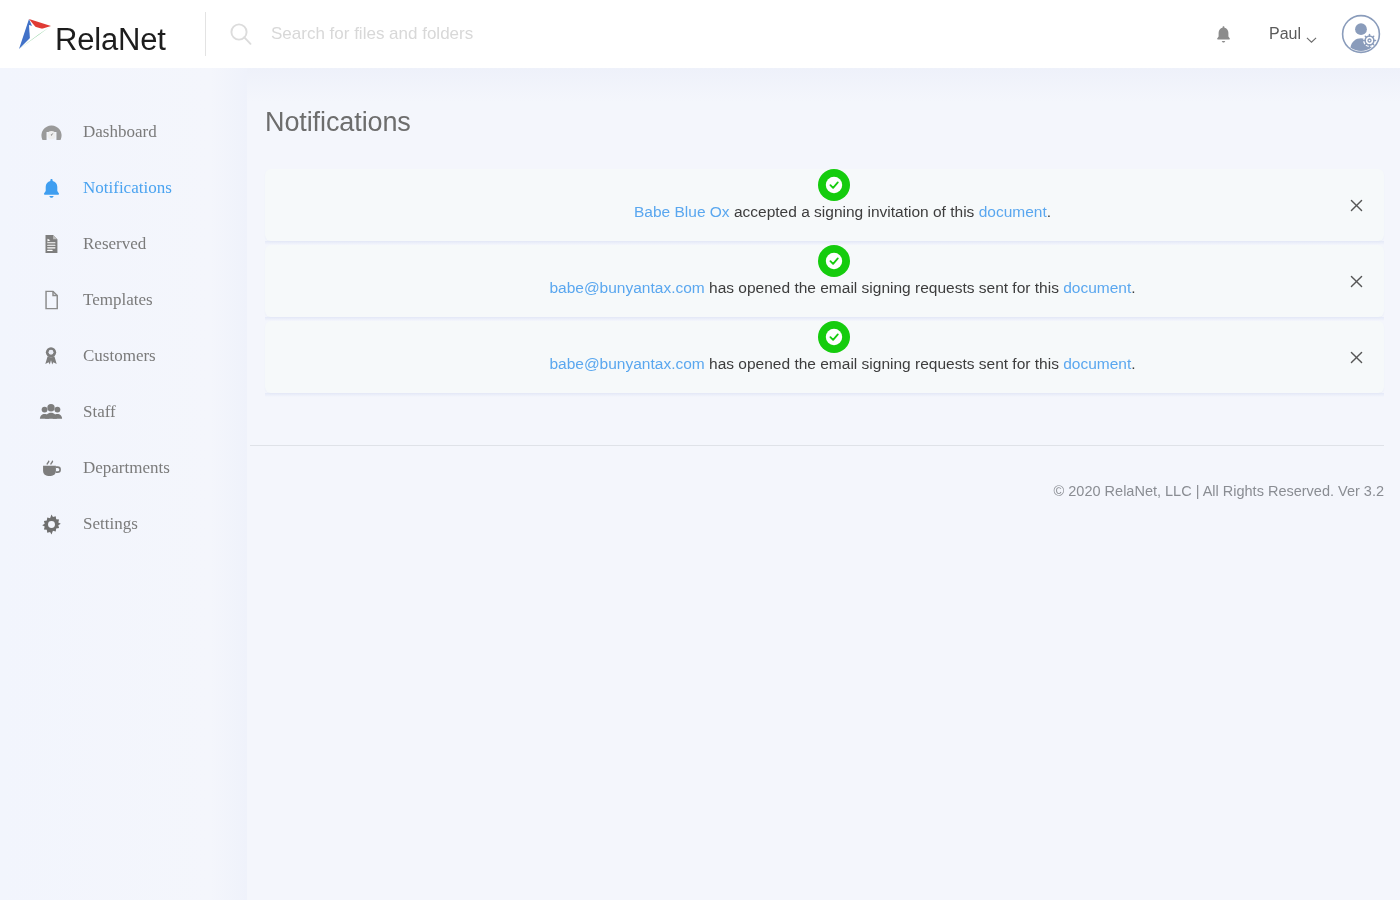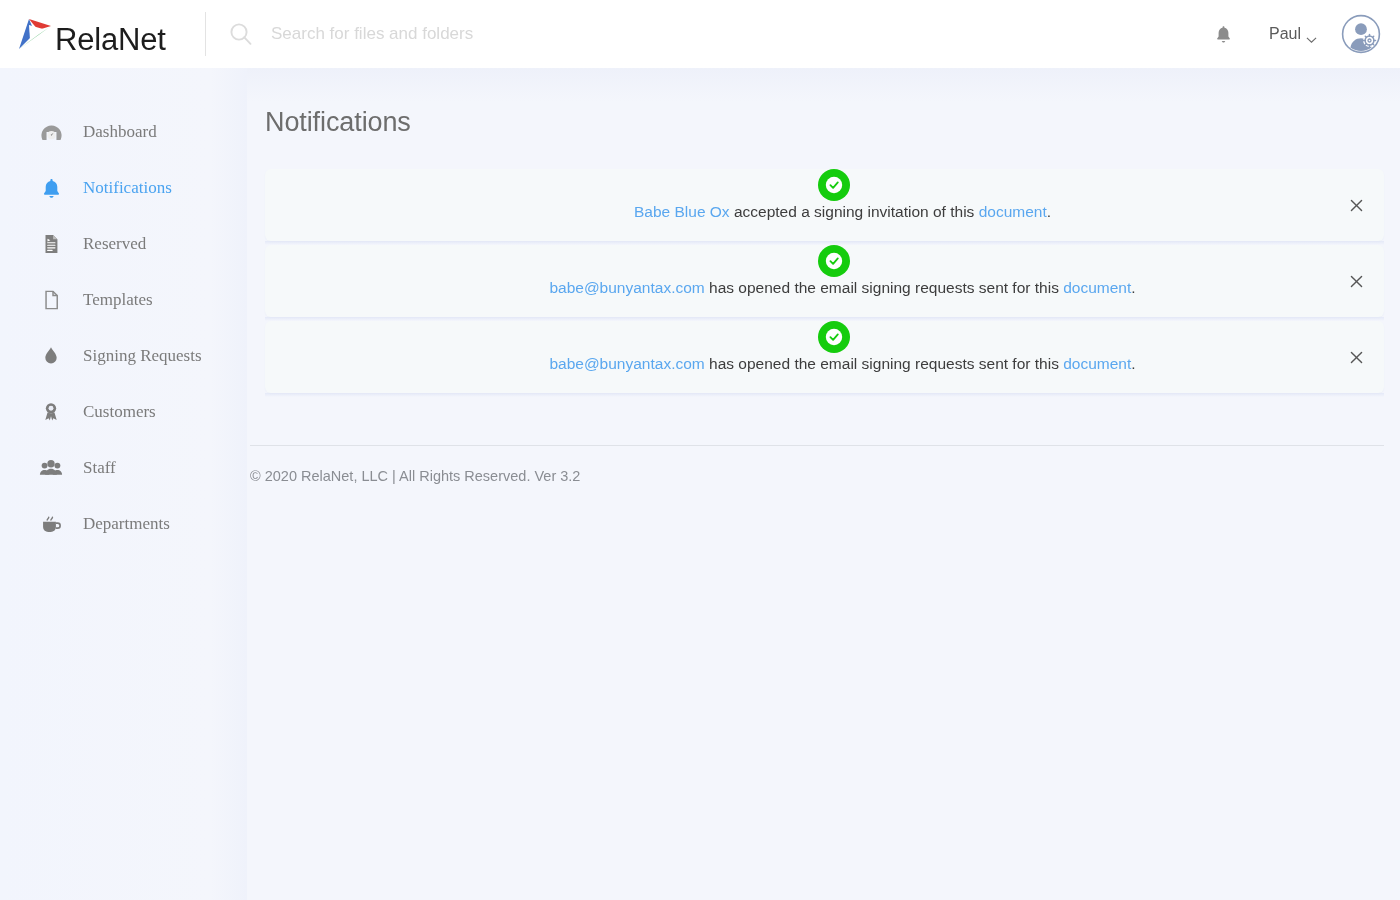--- a/index.html
+++ b/index.html
@@ -187,21 +187,22 @@
     width: 22px; height: 22px;
     display: flex;
     align-items: center;
     justify-content: center;
     cursor: pointer;
   }
 
   .footer {
     margin: 52px 16px 0 3px;
     border-top: 1px solid #dfe2e8;
-    padding-top: 21px;
+    padding-top: 36px;
+    text-align: right;
     padding-right: 0;
   }
   .footer-text { font-size: 14.5px; color: #8a8d93; }
 </style>
 </head>
 <body>
 
 <div class="header">
 
   <div class="brand">
@@ -313,28 +314,20 @@
   <div class="nav-item">
     <span class="nav-icon">
       <svg viewBox="0 0 24 24" width="22" height="22">
         <path d="M6.6 2.6h7.6l4.6 4.6v14.2H6.6z" fill="none" stroke="#8b8b8b" stroke-width="1.6"></path>
         <path d="M14.2 2.6v4.6h4.6" fill="none" stroke="#8b8b8b" stroke-width="1.6"></path>
       </svg>
     </span>
     <span class="nav-label">Templates</span>
   </div>
 
-  <div class="nav-item">
-    <span class="nav-icon">
-      <svg viewBox="0 0 24 24" width="22" height="22">
-        <path d="M12 2.4c-2.2 4.2-6.2 7.4-6.2 11.6A6.2 6.2 0 0 0 12 20.2a6.2 6.2 0 0 0 6.2-6.2c0-4.2-4-7.4-6.2-11.6z" fill="#7d7d7d"></path>
-      </svg>
-    </span>
-    <span class="nav-label">Signing Requests</span>
-  </div>
 
   <div class="nav-item">
     <span class="nav-icon">
       <svg viewBox="0 0 24 24" width="22" height="22">
         <circle cx="12" cy="8" r="5.6" fill="#7d7d7d"></circle>
         <circle cx="12" cy="8" r="2.7" fill="#e9ecf5"></circle>
         <path d="M8.2 12.5L5.8 20.6l3.6-1.8 1.3 2.6 2-7.6z" fill="#7d7d7d"></path>
         <path d="M15.8 12.5l2.4 8.1-3.6-1.8-1.3 2.6-2-7.6z" fill="#7d7d7d"></path>
       </svg>
     </span>
@@ -360,20 +353,29 @@
       <svg viewBox="0 0 24 24" width="23" height="23">
         <path d="M3.2 9.2h13.4v5.4a5.3 5.3 0 0 1-5.3 5.3H8.5a5.3 5.3 0 0 1-5.3-5.3z" fill="#7d7d7d"></path>
         <path d="M16.6 10.6h1.8a2.6 2.6 0 0 1 0 5.2h-1.8" fill="none" stroke="#7d7d7d" stroke-width="1.7"></path>
         <path d="M7.5 7.4c0-1.4 1.6-1.6 1.6-3" fill="none" stroke="#7d7d7d" stroke-width="1.5" stroke-linecap="round"></path>
         <path d="M11.4 7.4c0-1.4 1.6-1.6 1.6-3" fill="none" stroke="#7d7d7d" stroke-width="1.5" stroke-linecap="round"></path>
       </svg>
     </span>
     <span class="nav-label">Departments</span>
   </div>
 
+  <div class="nav-item">
+    <span class="nav-icon">
+      <svg viewBox="0 0 24 24" width="23" height="23">
+        <path d="M12 1.6l1.5 2.6 2.9-.8.5 3 3 .5-.8 2.9 2.6 1.5-2.6 1.5.8 2.9-3 .5-.5 3-2.9-.8L12 22.4l-1.5-2.6-2.9.8-.5-3-3-.5.8-2.9L2.3 12.7 4.9 11.2l-.8-2.9 3-.5.5-3 2.9.8z" fill="#6f6f6f"></path>
+        <circle cx="12" cy="12" r="3.6" fill="#f2f4fb"></circle>
+      </svg>
+    </span>
+    <span class="nav-label">Settings</span>
+  </div>
 </nav>
 
 <main class="main">
 
   <h1 class="page-title">Notifications</h1>
 
   <section class="cards">
 
     <div class="notif-card">
       <span class="status-dot">

